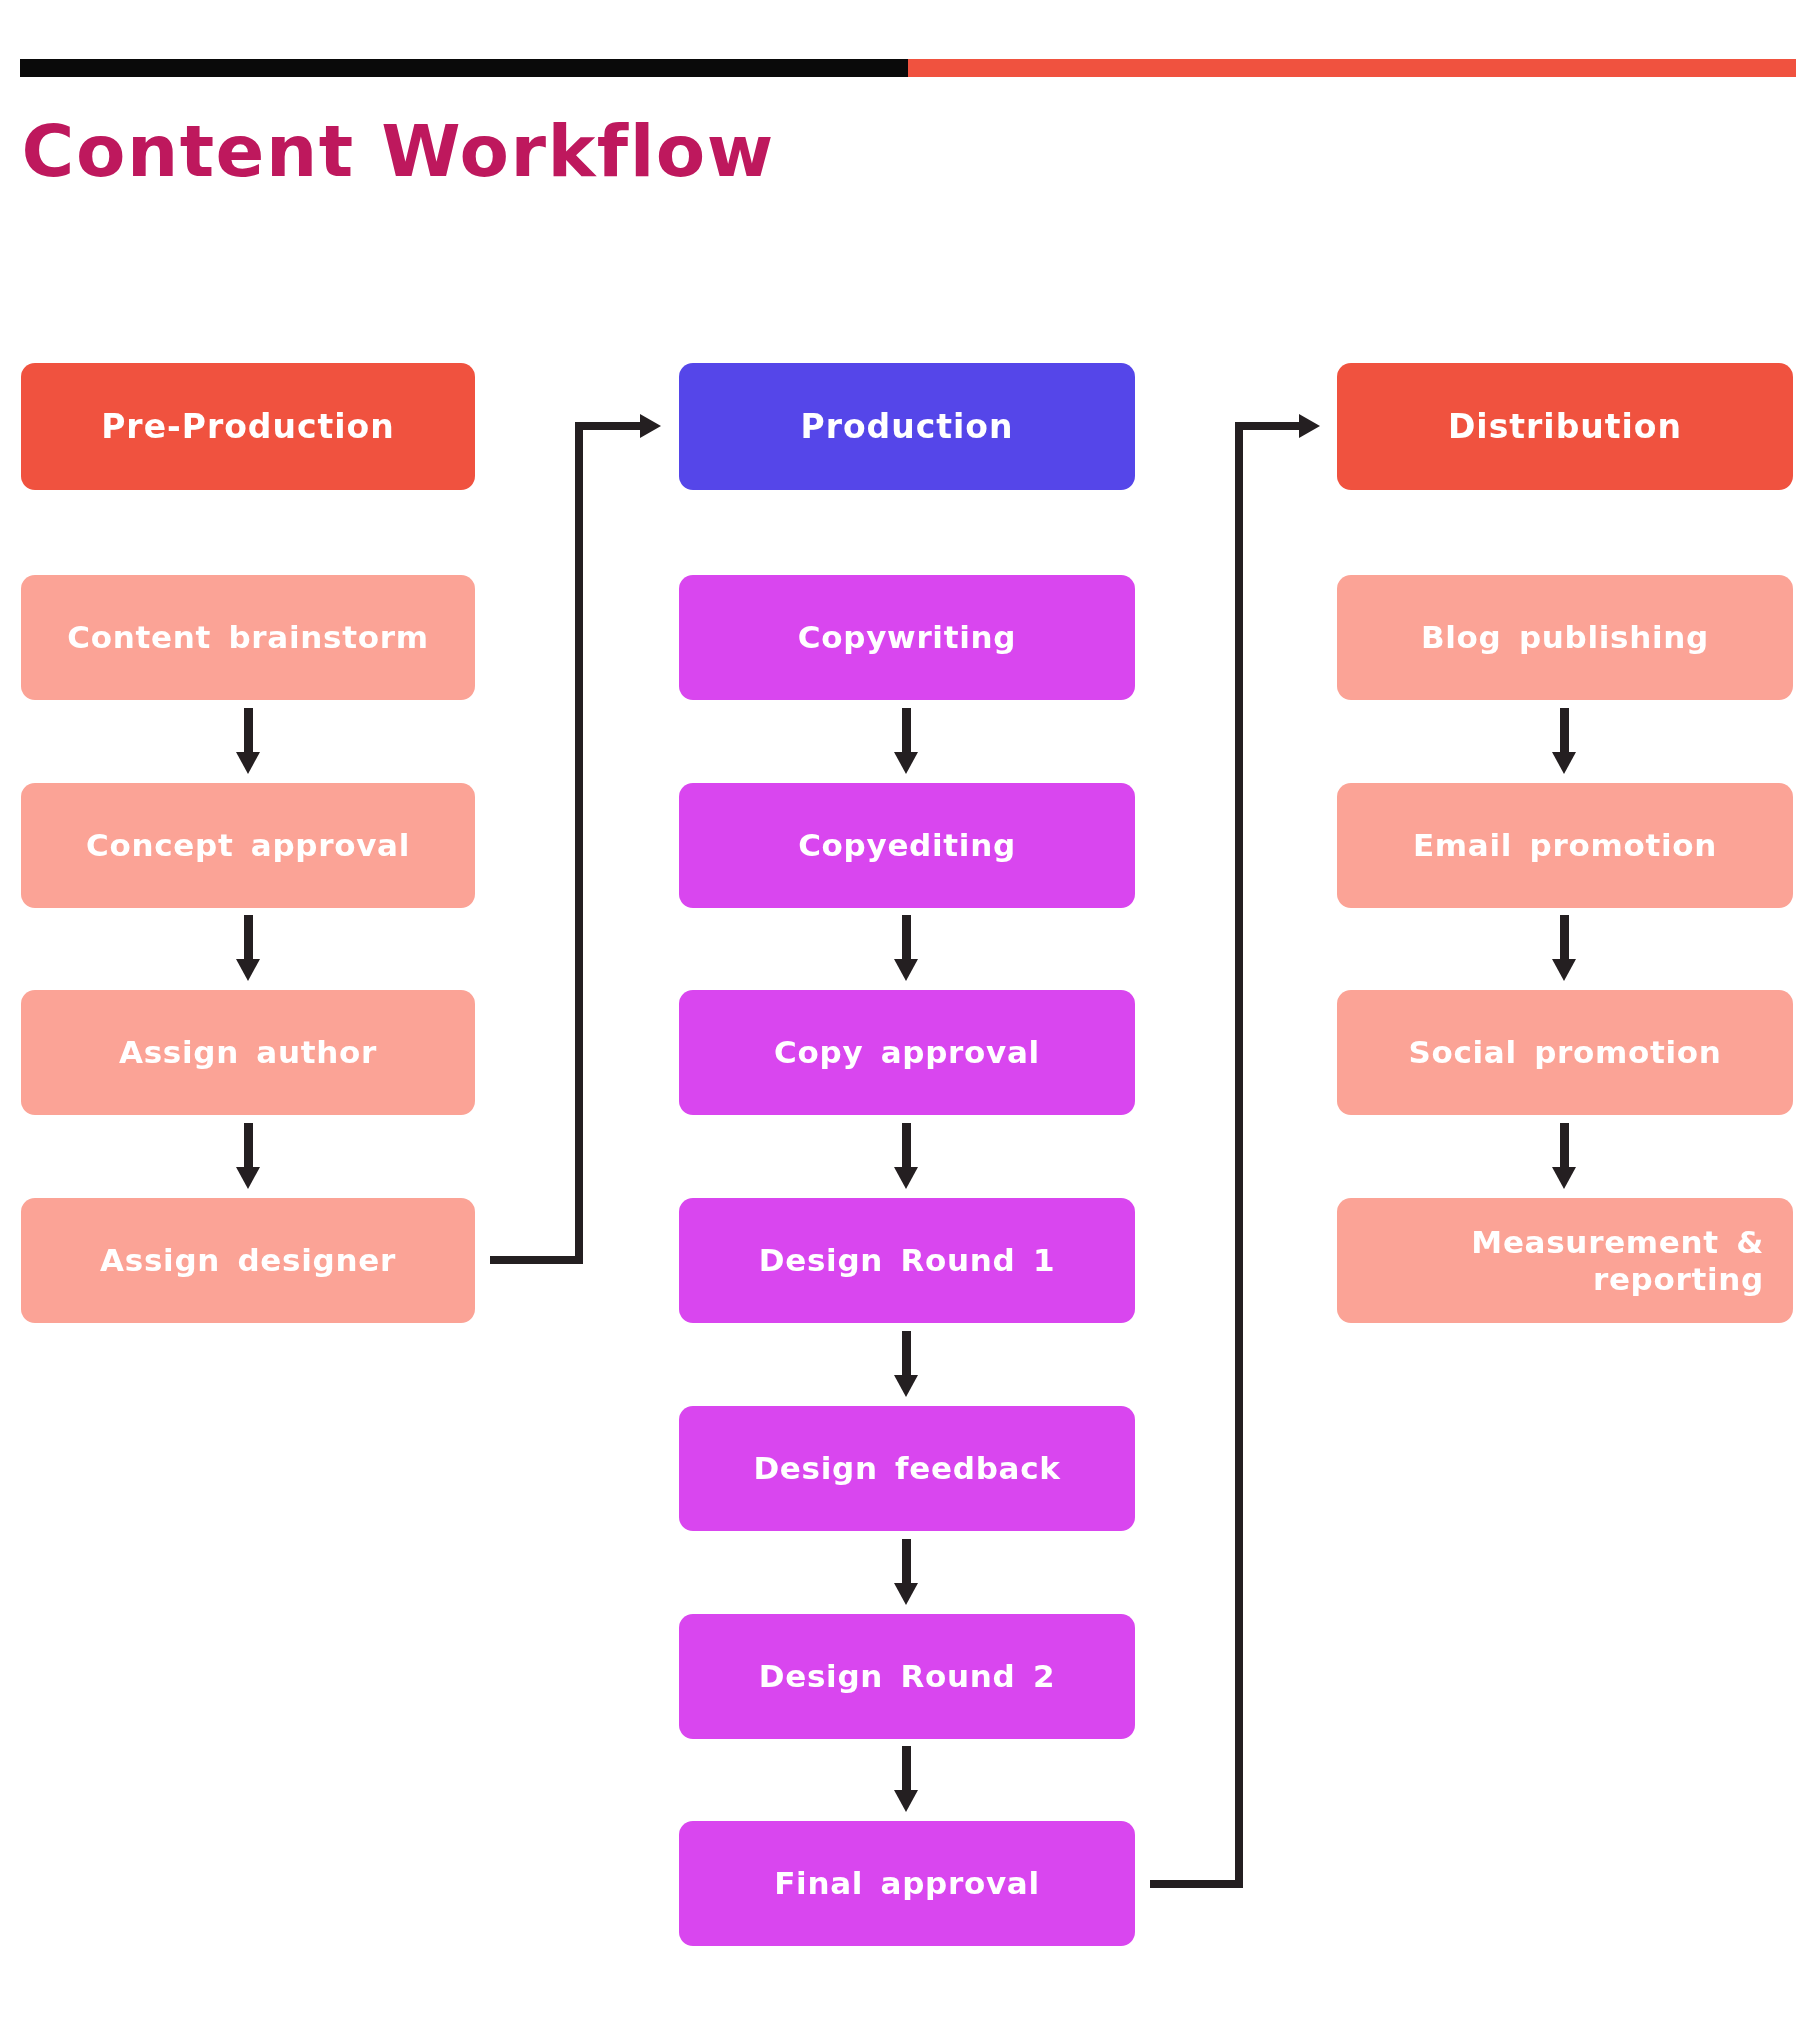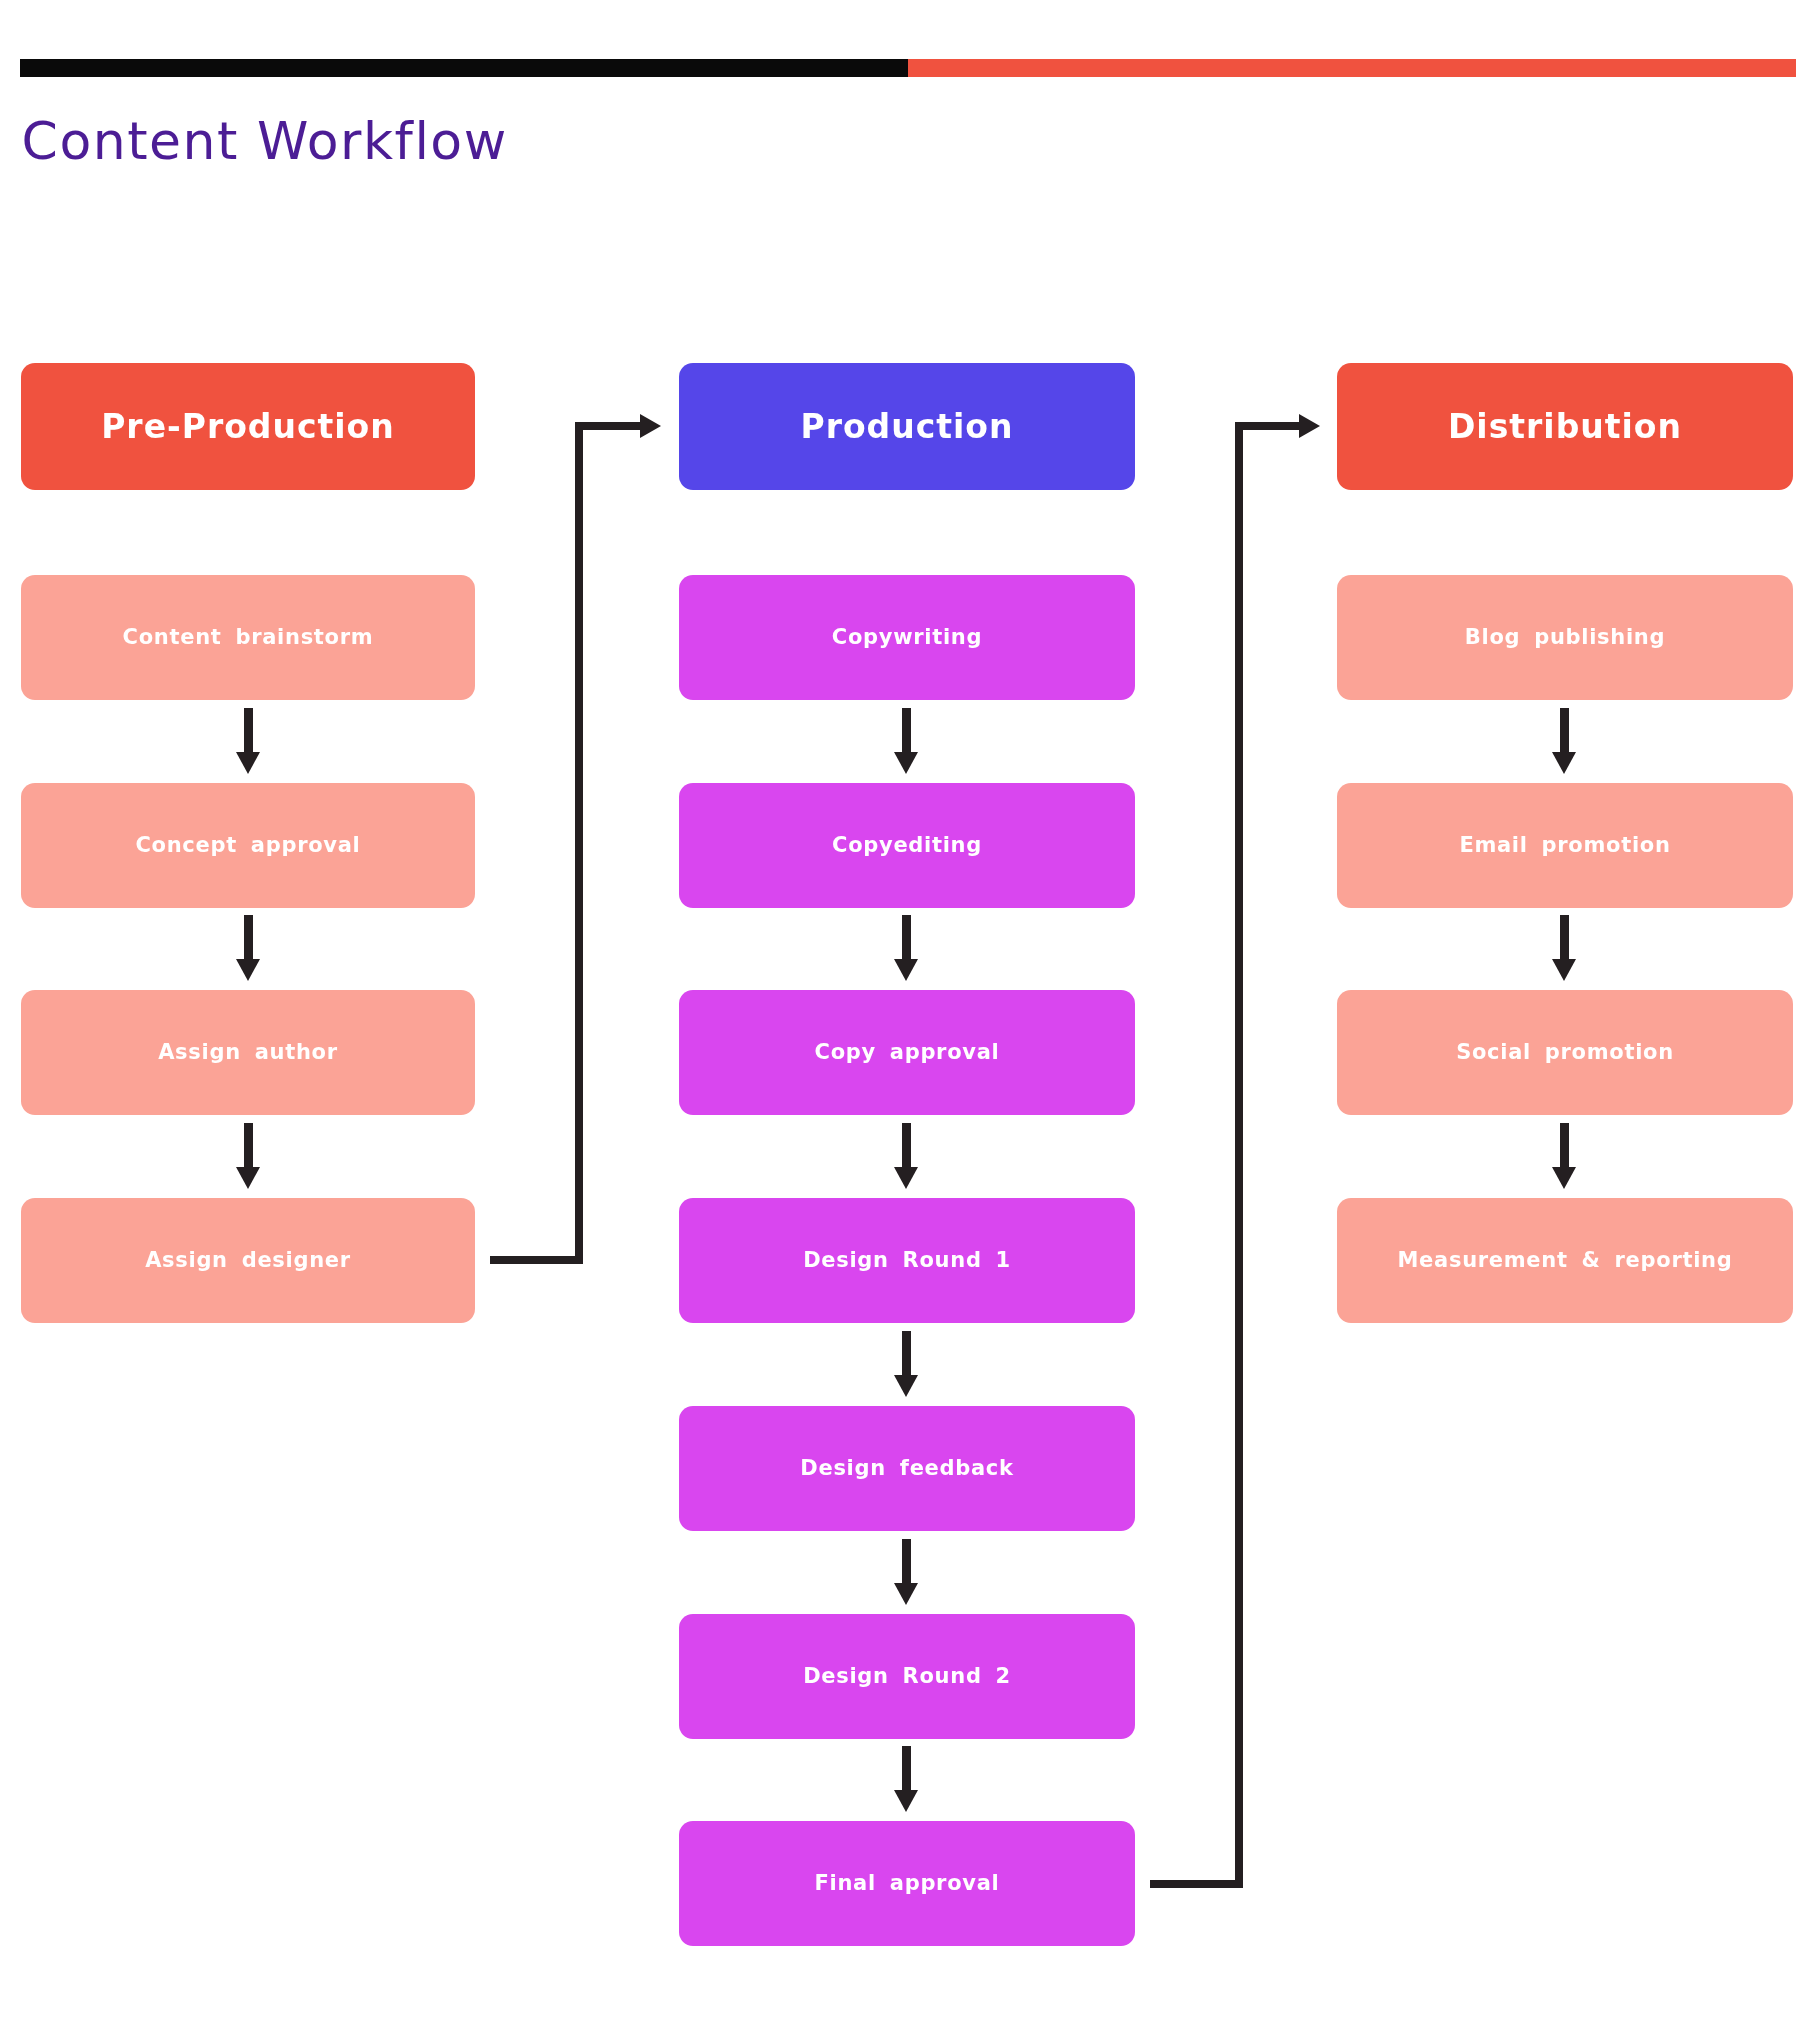--- a/index.html
+++ b/index.html
@@ -27,24 +27,24 @@
     height: 17.6px;
   }
   .bar-black { left: 20px;  width: 888px; background: #0a0a0a; }
   .bar-red   { left: 908px; width: 888px; background: #f0523f; }
 
   
   .page-title {
     position: absolute;
     left: 21.6px;
     top: 115px;
-    font-size: 52px;
-    font-weight: 400;
+    font-size: 72px;
+    font-weight: 700;
     letter-spacing: 1.5px;
-    color: #4c1d95;
+    color: #be185d;
     line-height: 1;
     white-space: nowrap;
   }
 
   
   .box {
     position: absolute;
     display: flex;
     align-items: center;
     justify-content: center;
@@ -57,21 +57,21 @@
   }
   .header-box {
     top: 363px;
     height: 127px;
     font-size: 33px;
     letter-spacing: 1px;
     word-spacing: 6.9px;
   }
   .step-box {
     height: 125px;
-    font-size: 21px;
+    font-size: 31px;
     letter-spacing: 0.7px;
     word-spacing: 5.9px;
     line-height: 1.18;
   }
   .col1 { left: 21px;   width: 454px; }
   .col2 { left: 679px; width: 456px; }
   .col3 { left: 1337px; width: 456px; text-align: right; }
 
   .bg-red      { background: #f0523f; }
   .bg-salmon   { background: #fba396; }

